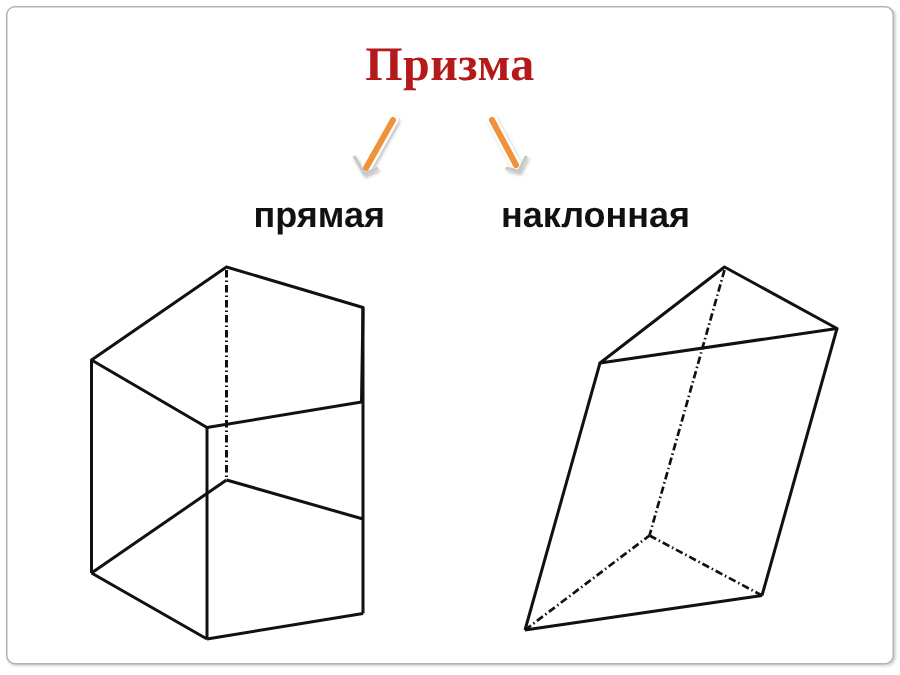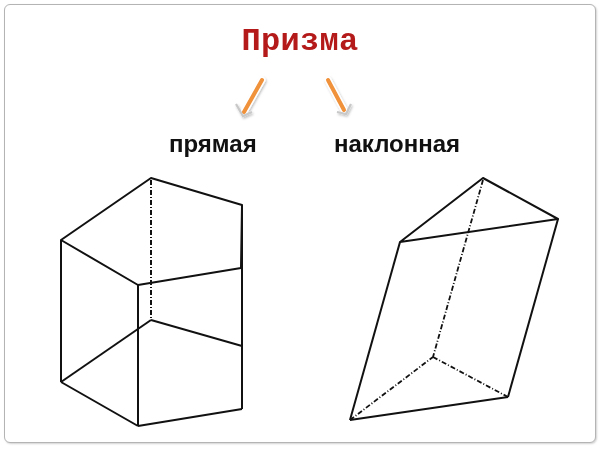--- a/index.html
+++ b/index.html
@@ -4,21 +4,21 @@
   <style>
     html, body { margin: 0; padding: 0; background: #ffffff; }
     body { width: 600px; height: 450px; position: relative; overflow: hidden; }
     .slide {
       position: absolute; left: 4px; top: 4px; width: 590px; height: 437px;
       border: 1.5px solid #b4b4b4; border-radius: 6px; background: #ffffff;
       box-shadow: 1px 1px 2px rgba(0,0,0,0.18);
     }
     .title {
       position: absolute; left: 0; width: 600px; top: 24px; text-align: center;
-      font-family: Liberation Mono, monospace; font-weight: bold;
+      font-family: Liberation Serif, serif; font-weight: bold;
       font-size: 32px; line-height: 36px; color: #b51a1a; letter-spacing: 0.3px;
     }
     .label {
       position: absolute; top: 129px; font-family: "Liberation Sans", "DejaVu Sans", sans-serif;
       font-weight: bold; font-size: 24px; line-height: 30px; color: #111111;
     }
     .label.left { left: 169px; }
     .label.right { left: 334px; }
     svg.art { position: absolute; left: 0; top: 0; }
   </style>

